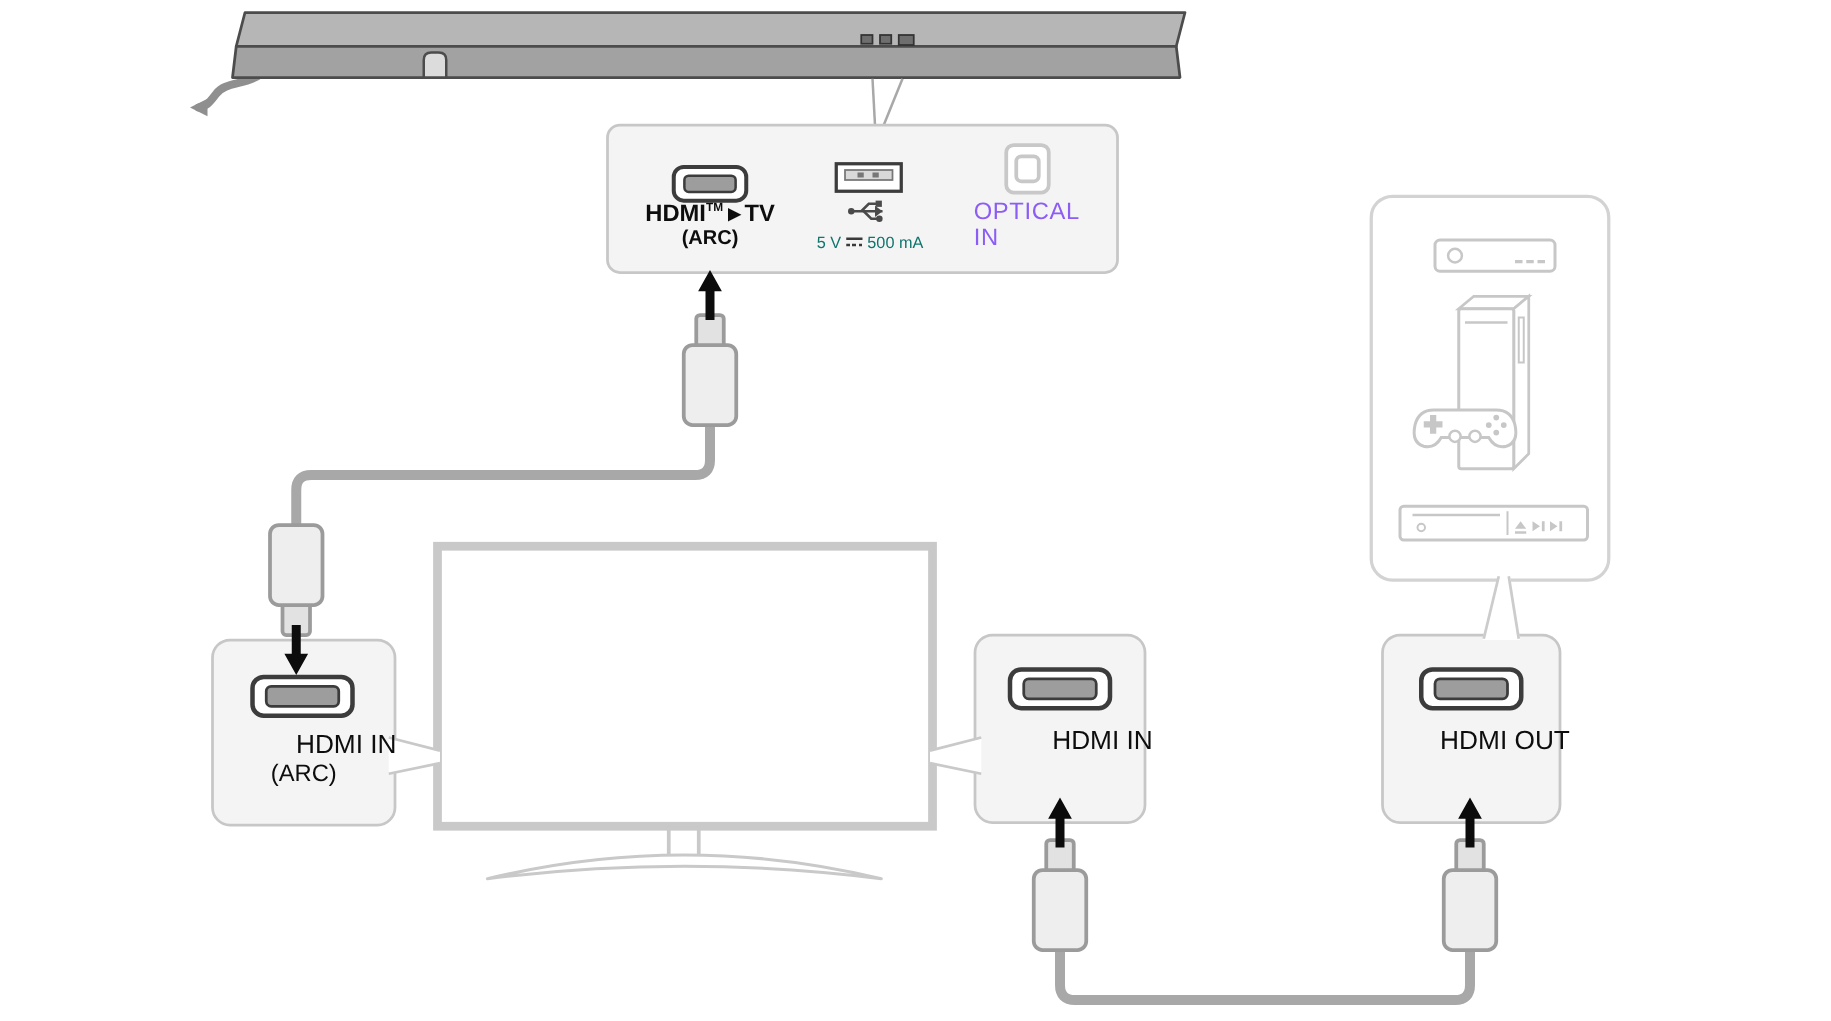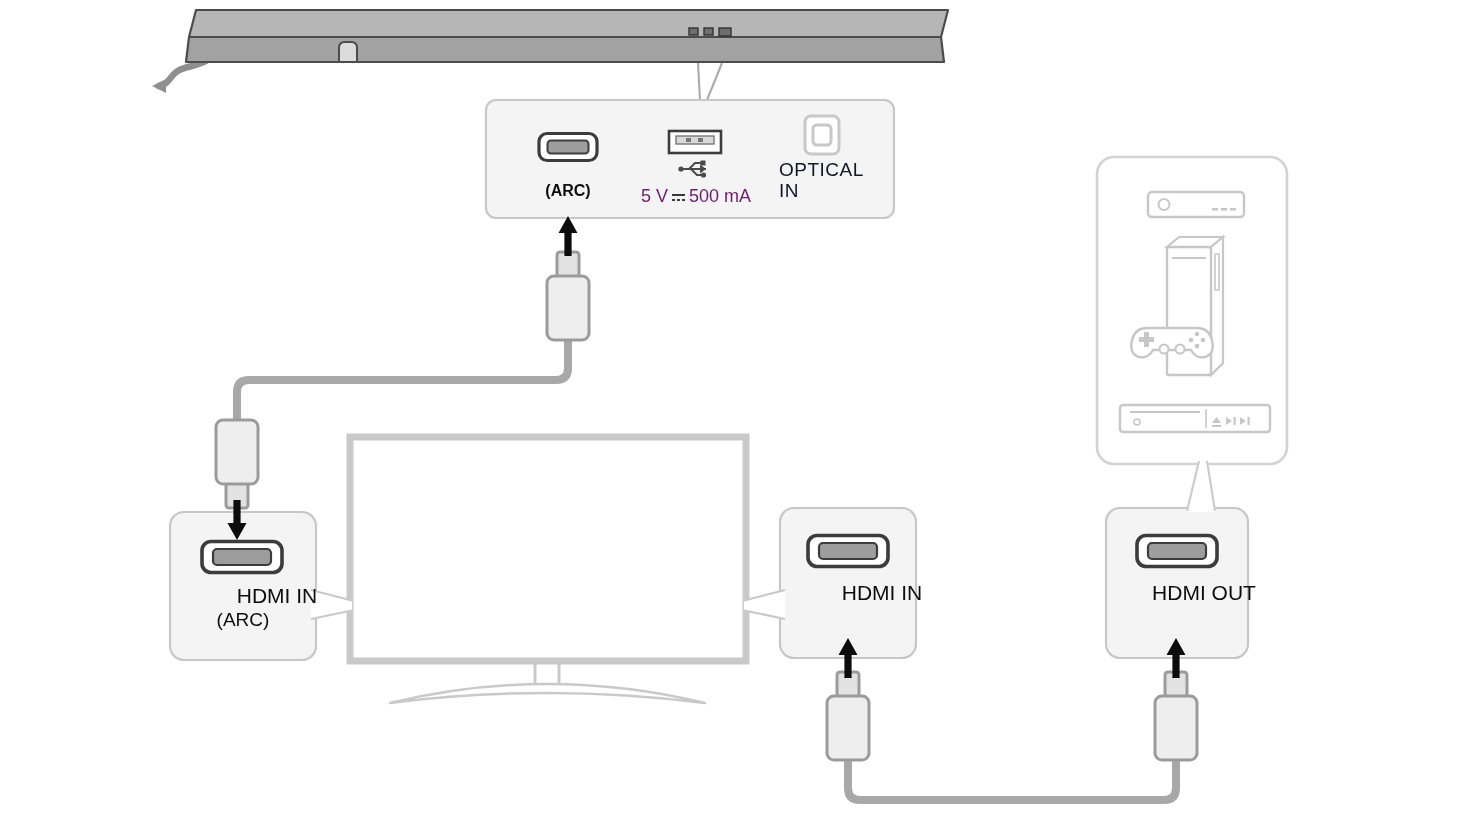--- a/index.html
+++ b/index.html
@@ -6,26 +6,26 @@
   .stage{position:relative;width:1465px;height:817px;background:#ffffff;overflow:hidden;
          font-family:"Liberation Sans",sans-serif;color:#0d0d0d;}
   .stage svg.layer{position:absolute;left:0;top:0;}
   .lbl{position:absolute;white-space:nowrap;}
   .center{text-align:center;}
   
   .panel-hdmi{left:448px;top:161px;width:240px;font-size:19px;font-weight:bold;}
   .panel-hdmi sup{font-size:9.5px;position:relative;top:-1px;letter-spacing:0;}
   .panel-hdmi .tri{font-size:13px;margin:0 3px 0 4px;position:relative;top:-2px;}
   .panel-arc{left:448px;top:182px;width:240px;font-size:16px;font-weight:bold;}
-  .usb-rating{left:616px;top:186px;width:160px;font-size:18px;color:#701a75;}
+  .usb-rating{left:616px;top:186px;width:160px;font-size:13px;color:#0f766e;}
   .dc-sym{display:inline-block;width:13px;height:10px;margin:0 4px;position:relative;vertical-align:-1px;}
   .dc-sym::before{content:"";position:absolute;left:0;right:0;top:1px;border-top:2px solid #3a3a3a;}
   .dc-sym::after{content:"";position:absolute;left:0;right:0;top:6px;height:2px;
     background:repeating-linear-gradient(90deg,#3a3a3a 0 3px,transparent 3px 5px);}
-  .optical-label{left:779px;top:160px;font-size:19px;line-height:20.5px;color:#0f172a;letter-spacing:.5px;}
+  .optical-label{left:779px;top:160px;font-size:19px;line-height:20.5px;color:#8b5cf6;letter-spacing:.5px;}
   
   .box-main{font-size:21px;padding-left:34px;}
   .box-sub{font-size:19px;}
   .arc-main{left:170px;top:584px;width:146px;}
   .arc-sub{left:170px;top:609px;width:146px;}
   .in-main{left:780px;top:581px;width:136px;}
   .out-main{left:1106px;top:581px;width:128px;}
 </style>
 </head>
 <body>
@@ -174,20 +174,23 @@
     <use href="#plugUp" transform="translate(237,510) scale(1,-1)"></use>
     <use href="#plugUp" transform="translate(848,670)"></use>
     <use href="#plugUp" transform="translate(1176,670)"></use>
 
     <use href="#arrowUp" transform="translate(568,216)"></use>
     <use href="#arrowUp" transform="translate(237,540) scale(1,-1)"></use>
     <use href="#arrowUp" transform="translate(848,638)"></use>
     <use href="#arrowUp" transform="translate(1176,638)"></use>
   </svg>
 
+  <div class="lbl panel-hdmi center">
+    <span>HDMI</span><sup>TM</sup><span class="tri">▶</span><span>TV</span>
+  </div>
   <div class="lbl panel-arc center">(ARC)</div>
 
   <div class="lbl usb-rating center">
     <span>5 V</span><span class="dc-sym"></span><span>500 mA</span>
   </div>
 
   <div class="lbl optical-label">
     <div>OPTICAL</div>
     <div>IN</div>
   </div>

